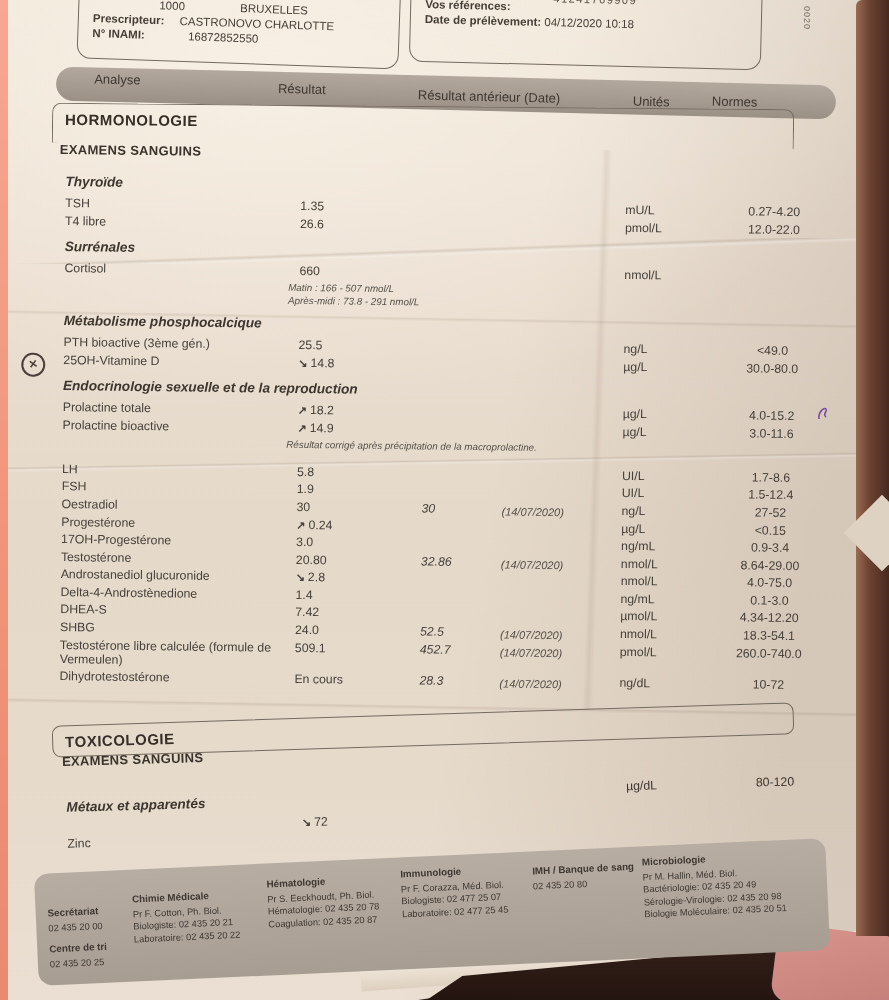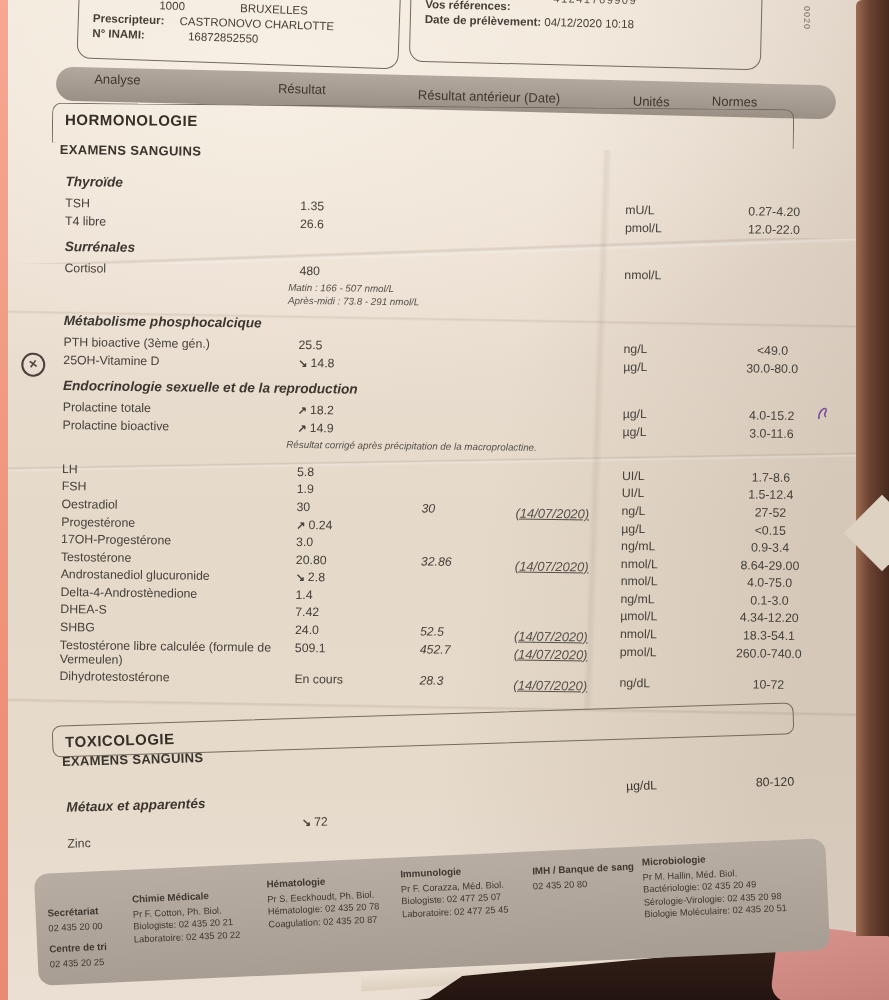--- a/index.html
+++ b/index.html
@@ -80,21 +80,21 @@
   .row{position:relative;height:17.6px;font-size:12.3px;color:#46413a;white-space:nowrap;}
   .row.two-line{height:31px;}
   .row.gap-before{margin-top:13px;}
   .row.subsection{margin-top:9px;margin-bottom:2px;height:19px;font-style:italic;
     font-weight:bold;font-size:13.6px;color:#3c362f;}
   .row span{position:absolute;top:0;}
   .c-name{left:6px;width:212px;white-space:normal;line-height:14px;}
   .subsection .c-name{width:420px;}
   .c-result{left:217px;margin-left:24px;}
   .c-prev{left:366px;font-style:italic;}
-  .c-prevdate{left:460px;font-size:13px;font-style:italic;color:#565049;top:3px !important;text-decoration:underline;}
+  .c-prevdate{left:446px;font-size:11px;font-style:italic;color:#565049;top:3px !important;}
   .c-unit{left:566px;}
   .c-norm{left:636px;width:158px;text-align:center;}
   .arrow{position:static !important;font-weight:bold;font-size:11px;margin-right:3px;}
   .note{position:relative;height:13.2px;font-size:9.8px;font-style:italic;color:#55504a;
     padding-left:230px;white-space:nowrap;}
   .flag{left:-36px;top:-1px;width:20px;height:20px;border:2px solid #4a3f3a;border-radius:50%;
     color:#4a3f3a;font-size:11px;text-align:center;line-height:19px;font-weight:bold;
     transform:rotate(-10deg);}
   .tox-table .testrow .c-name{top:15px;}
   .tox-table .subsection .c-unit,.tox-table .subsection .c-norm{font-style:normal;font-weight:normal;font-size:12.3px;top:-6px;}
@@ -190,21 +190,21 @@
           <span class="c-name">T4 libre</span>
           <span class="c-result">26.6</span>
           <span class="c-unit">pmol/L</span>
           <span class="c-norm">12.0-22.0</span>
         </div>
         <div class="row subsection">
           <span class="c-name">Surrénales</span>
         </div>
         <div class="row testrow">
           <span class="c-name">Cortisol</span>
-          <span class="c-result">480</span>
+          <span class="c-result">660</span>
           <span class="c-unit">nmol/L</span>
         </div>
         <div class="note">Matin :      166 - 507 nmol/L</div>
         <div class="note">Après-midi : 73.8 - 291 nmol/L</div>
         <div class="row subsection">
           <span class="c-name">Métabolisme phosphocalcique</span>
         </div>
         <div class="row testrow">
           <span class="c-name">PTH bioactive (3ème gén.)</span>
           <span class="c-result">25.5</span>

